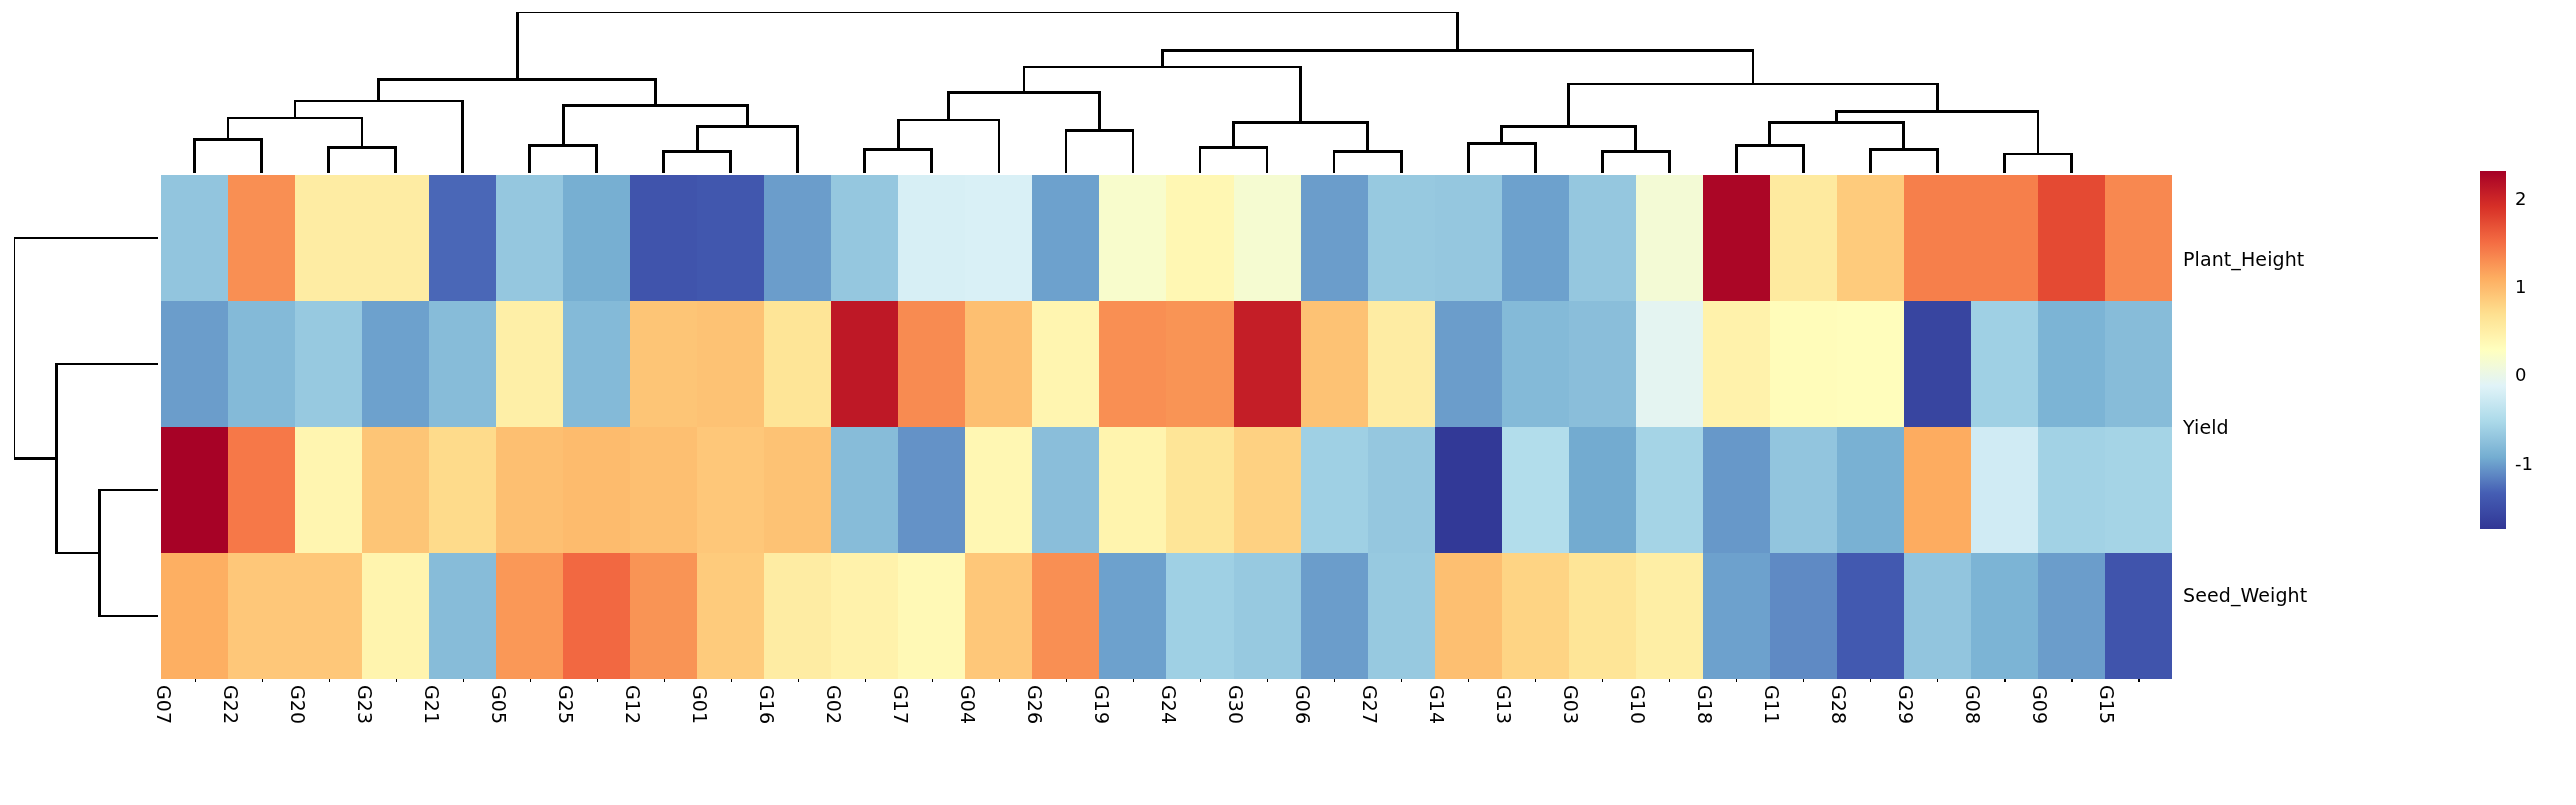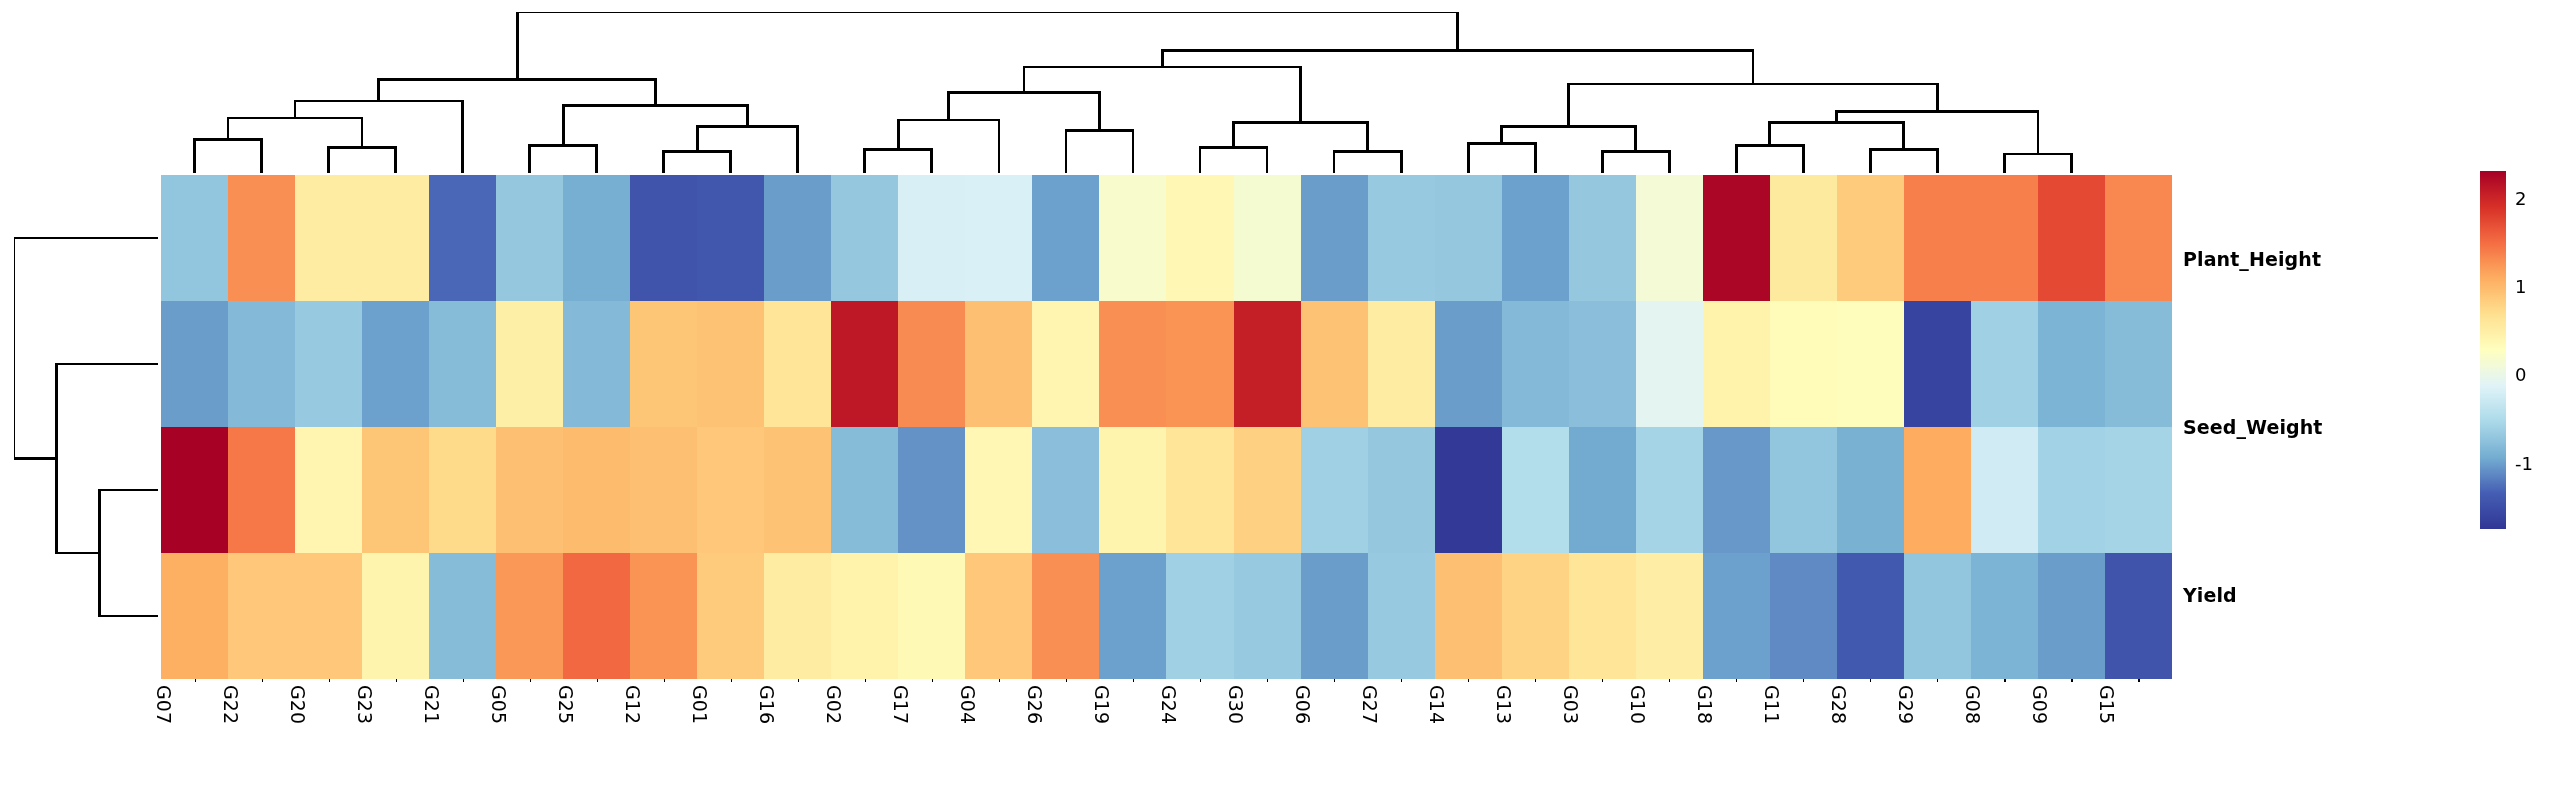--- a/index.html
+++ b/index.html
@@ -69,21 +69,20 @@
     flex-direction: column;
   }
   .row-label {
     flex: 1 1 0;
     display: flex;
     align-items: center;
     font-size: 19px;
     color: #000000;
     white-space: nowrap;
     letter-spacing: 0.1px;
-    font-weight: bold;
   }
 
   
   #col-labels {
     position: absolute;
     left: 161px;
     top: 682px;
     width: 2011px;
     height: 118px;
     display: grid;
@@ -318,22 +317,22 @@
       <div class="cell" title="Pods_per_Plant / G11 = -1.12" style="background: rgb(95, 138, 196);"></div>
       <div class="cell" title="Pods_per_Plant / G28 = -1.4" style="background: rgb(66, 89, 176);"></div>
       <div class="cell" title="Pods_per_Plant / G29 = -0.72" style="background: rgb(146, 197, 222);"></div>
       <div class="cell" title="Pods_per_Plant / G08 = -0.88" style="background: rgb(124, 180, 213);"></div>
       <div class="cell" title="Pods_per_Plant / G09 = -1.02" style="background: rgb(107, 157, 203);"></div>
       <div class="cell" title="Pods_per_Plant / G15 = -1.45" style="background: rgb(64, 84, 172);"></div>
     </div>
 
   <div id="row-labels">
       <div class="row-label">Plant_Height</div>
+      <div class="row-label">Yield</div>
       <div class="row-label">Seed_Weight</div>
-      <div class="row-label">Yield</div>
     </div>
 
   <div id="col-labels">
       <div class="col-label-cell">
         <div class="col-tick"></div>
         <div class="col-label">G07</div>
       </div>
       <div class="col-label-cell">
         <div class="col-tick"></div>
         <div class="col-label">G22</div>

